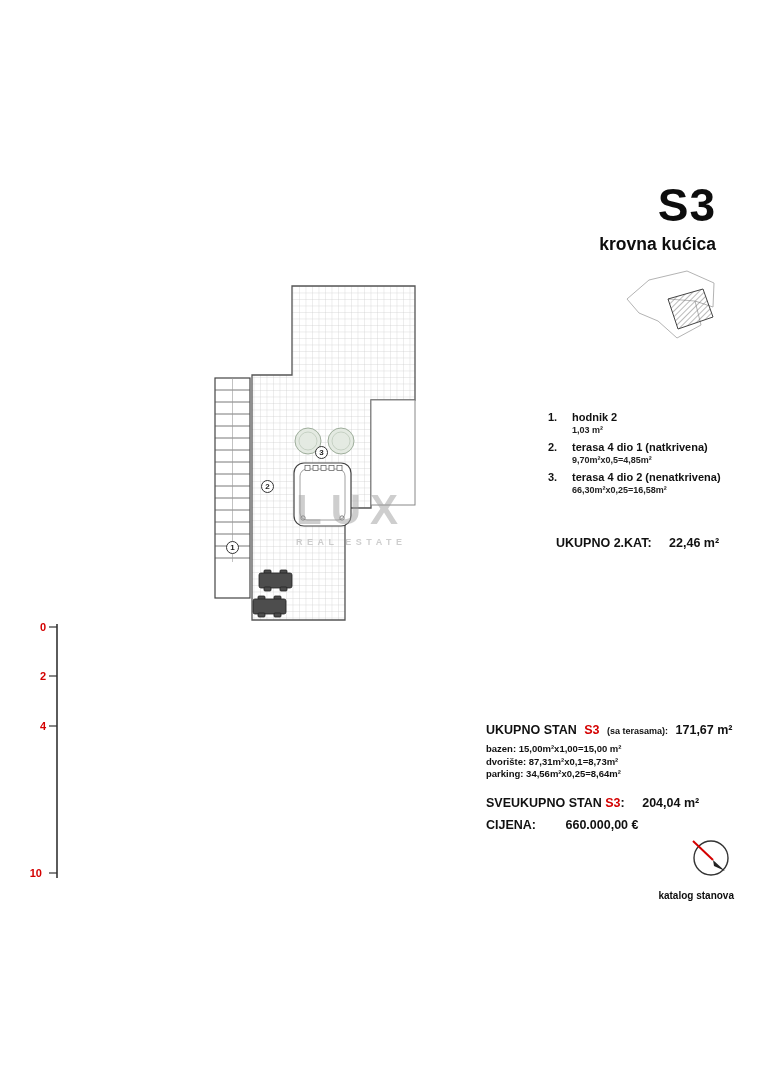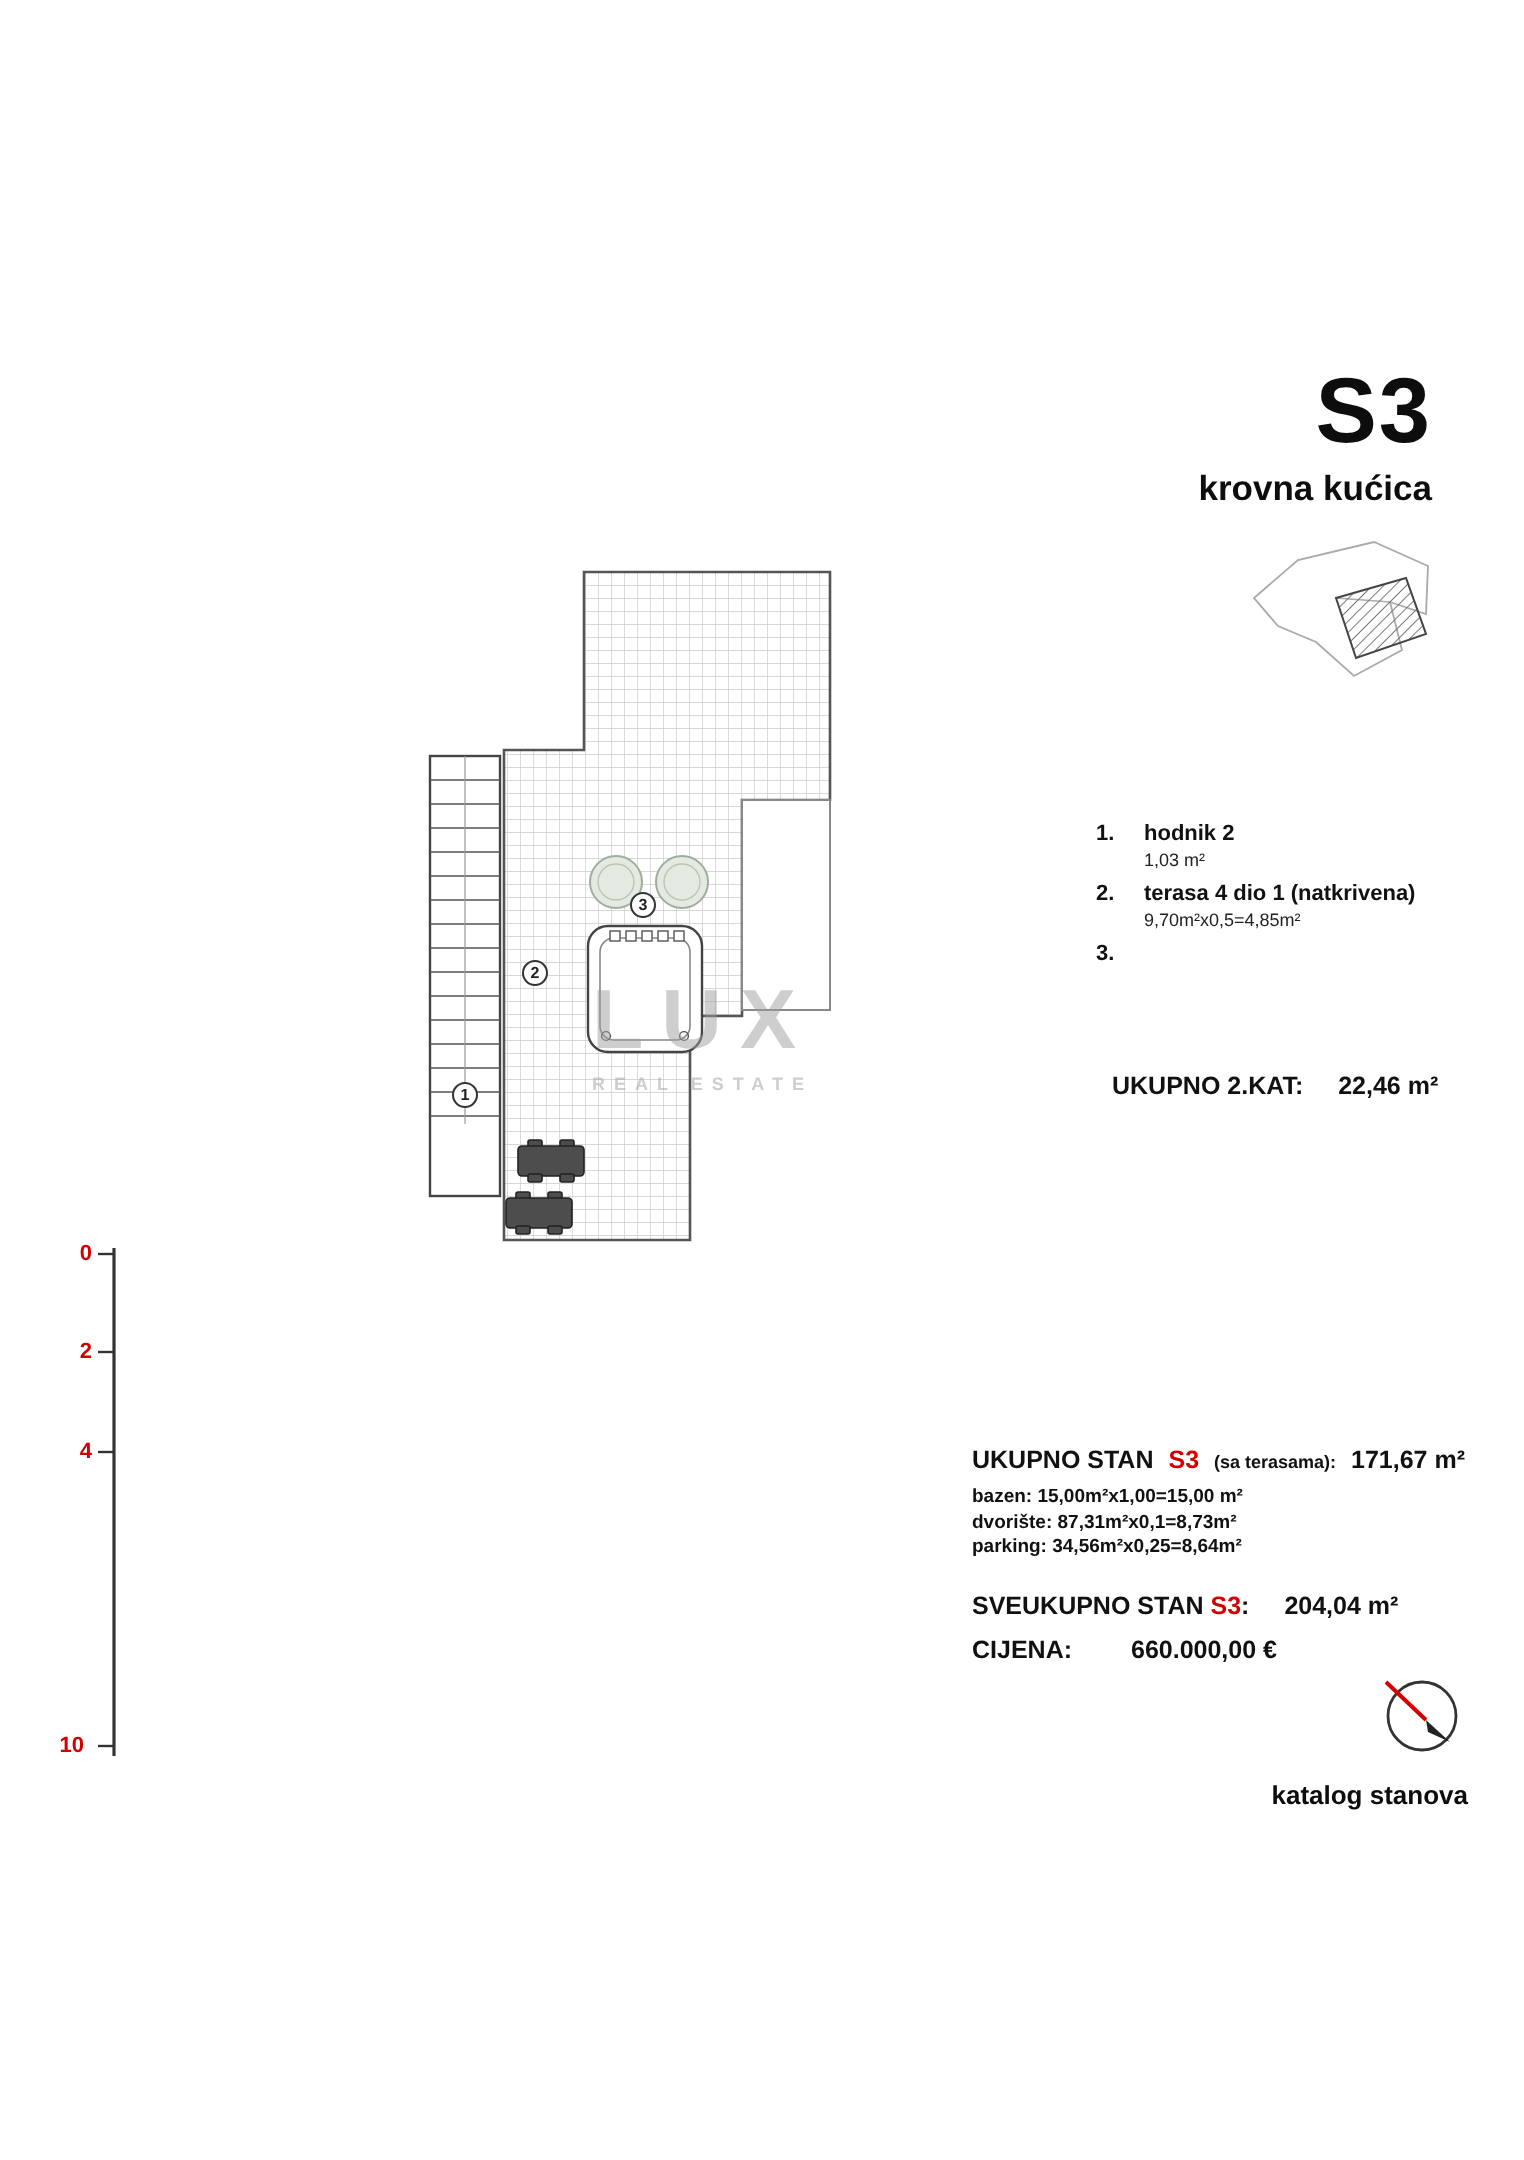--- a/index.html
+++ b/index.html
@@ -16,21 +16,21 @@
   
   .unit-header { right:46px; top:182px; text-align:right; }
   .unit-code { font-size:46px; font-weight:bold; line-height:1; letter-spacing:1px; color:#0d0d0d; }
   .unit-subtitle { font-size:17.5px; font-weight:bold; margin-top:6px; color:#0d0d0d; }
 
   
   .legend { left:548px; top:411px; width:176px; }
   .legend-item { display:flex; gap:9px; margin-bottom:5px; }
   .li-num { width:15px; font-size:11px; font-weight:bold; line-height:13px; }
   .li-label { font-size:11px; font-weight:bold; line-height:13px; }
-  .li-formula { font-size:9px; font-weight:normal; line-height:11px; margin-top:1px; color:#222; }
+  .li-formula { font-size:9px; font-weight:bold; line-height:11px; margin-top:1px; color:#222; }
   .legend-total { left:556px; top:536px; font-size:12.5px; font-weight:bold; }
   .lt-value { margin-left:14px; }
 
   
   .summary { right:44px; top:723px; width:232px; }
   .sum-line1 { font-size:12.5px; font-weight:bold; white-space:nowrap; }
   .sum-line1 .sep { margin-left:4px; }
   .sum-note { font-size:9px; }
   .red { color:#d40000; }
   .sum-details { margin-top:6px; font-size:9.5px; font-weight:bold; line-height:12.5px; color:#111; }
@@ -47,21 +47,21 @@
   }
   .scale-num { position:absolute; width:16px; text-align:right; font-size:11px; font-weight:bold; color:#d40000; }
 
   .watermark {
     left:296px; top:489px; width:178px; 
     color:rgba(158,158,158,0.5); pointer-events:none;
   }
   .wm-1 { font-size:42px; font-weight:bold; letter-spacing:9px; line-height:1; }
   .wm-2 { font-size:9px; letter-spacing:4.5px; margin-top:6px; font-weight:bold; }
 
-  .catalog-label { right:28px; top:890px; font-size:13px; font-weight:bold; color:#0d0d0d; cursor:pointer; }
+  .catalog-label { right:28px; top:890px; font-size:10px; font-weight:bold; color:#0d0d0d; cursor:pointer; }
 </style>
 </head>
 <body>
 
 <div class="page">
 
   <svg class="plan-svg" viewBox="0 0 762 1080" aria-hidden="true">
     <defs>
       <pattern id="gridp" width="6.5" height="6.5" patternUnits="userSpaceOnUse">
         <path d="M 6.5 0 L 0 0 0 6.5" fill="none" stroke="#cccccc" stroke-width="0.7"></path>
@@ -163,20 +163,24 @@
     </div>
     <div class="legend-item">
       <span class="li-num">2.</span>
       <div class="li-body">
         <div class="li-label">terasa 4 dio 1 (natkrivena)</div>
         <div class="li-formula">9,70m²x0,5=4,85m²</div>
       </div>
     </div>
     <div class="legend-item">
       <span class="li-num">3.</span>
+      <div class="li-body">
+        <div class="li-label">terasa 4 dio 2 (nenatkrivena)</div>
+        <div class="li-formula">66,30m²x0,25=16,58m²</div>
+      </div>
     </div>
   </div>
 
   <div class="abs legend-total">
     <span class="lt-label">UKUPNO 2.KAT:</span>
     <span class="lt-value">22,46 m²</span>
   </div>
 
   <div class="abs summary">
     <div class="sum-line1">

